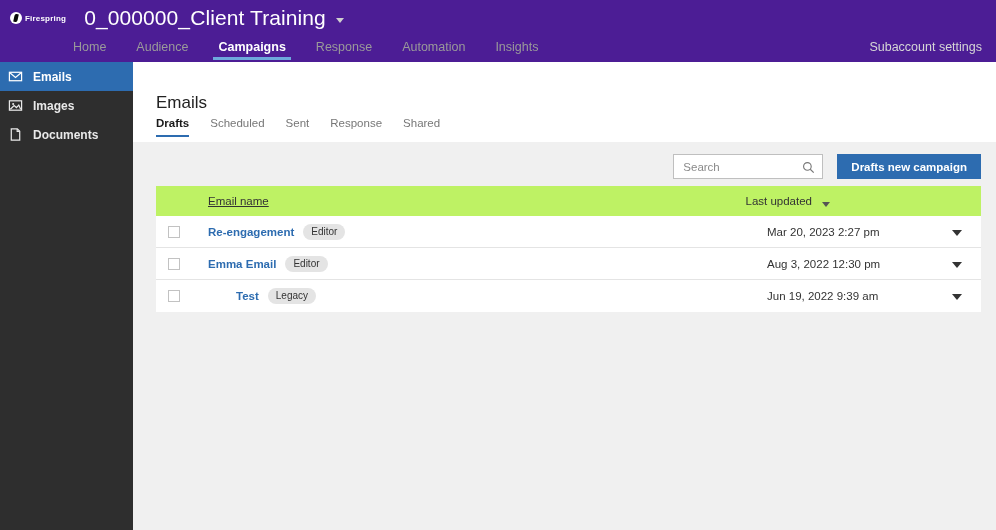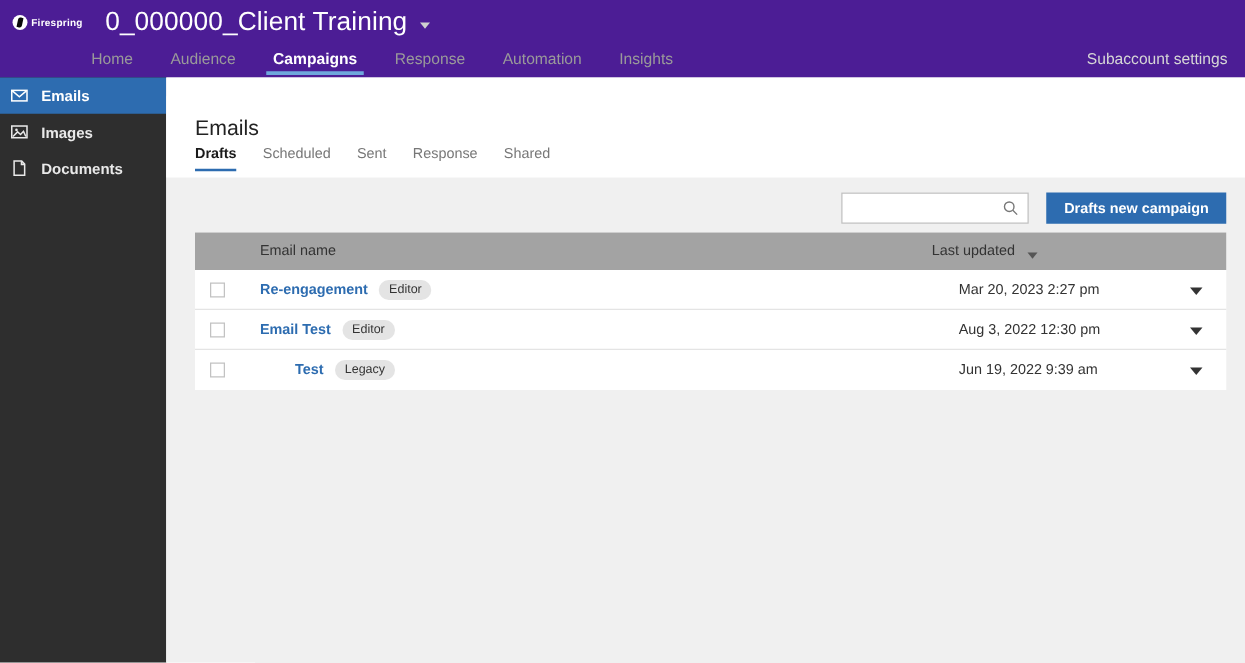--- a/index.html
+++ b/index.html
@@ -182,23 +182,23 @@
     cursor: pointer; white-space: nowrap;
   }
 
   
   .table-card {
     position: absolute; left: 23px; top: 124px;
     width: 825px;
     background: #ffffff;
   }
   .thead {
-    height: 30px; background: #a3a3a3;
-    display: flex; align-items: center;
-    font-size: 11.5px; color: #333333;
+    height: 30px; background: #bef264;
+    display: flex; align-items: center;
+    font-size: 11.5px; color: #333333; text-decoration: underline;
   }
   .th-name { margin-left: 52px; }
   .th-updated {
     position: absolute; right: 151px; top: 9px;
     display: flex; align-items: flex-end; gap: 10px;
   }
   .th-caret {
     width: 0; height: 0;
     border-left: 4px solid transparent;
     border-right: 4px solid transparent;
@@ -320,20 +320,21 @@
       <div class="tab active">Drafts</div>
       <div class="tab">Scheduled</div>
       <div class="tab">Sent</div>
       <div class="tab">Response</div>
       <div class="tab">Shared</div>
     </div>
   </div>
 
   <div class="toolbar">
     <div class="search-box">
+      <input type="text" placeholder="Search" style="">
       <span class="search-icon">
         <svg width="13" height="13" viewBox="0 0 14 14">
           <circle cx="5.8" cy="5.8" r="4.1" fill="none" stroke="#777777" stroke-width="1.2"></circle>
           <line x1="8.9" y1="8.9" x2="12.6" y2="12.6" stroke="#777777" stroke-width="1.2"></line>
         </svg>
       </span>
     </div>
     <button class="btn-primary">Drafts new campaign</button>
   </div>
 
@@ -353,21 +354,21 @@
         <a class="email-link">Re-engagement</a>
         <span class="badge">Editor</span>
       </span>
       <span class="cell-date">Mar 20, 2023 2:27 pm</span>
       <span class="row-caret"></span>
     </div>
 
     <div class="row">
       <span class="cb"></span>
       <span class="cell-name">
-        <a class="email-link">Email Test</a>
+        <a class="email-link">Emma Email</a>
         <span class="badge">Editor</span>
       </span>
       <span class="cell-date">Aug 3, 2022 12:30 pm</span>
       <span class="row-caret"></span>
     </div>
 
     <div class="row">
       <span class="cb"></span>
       <span class="cell-name">
         <a class="email-link">Test</a>

